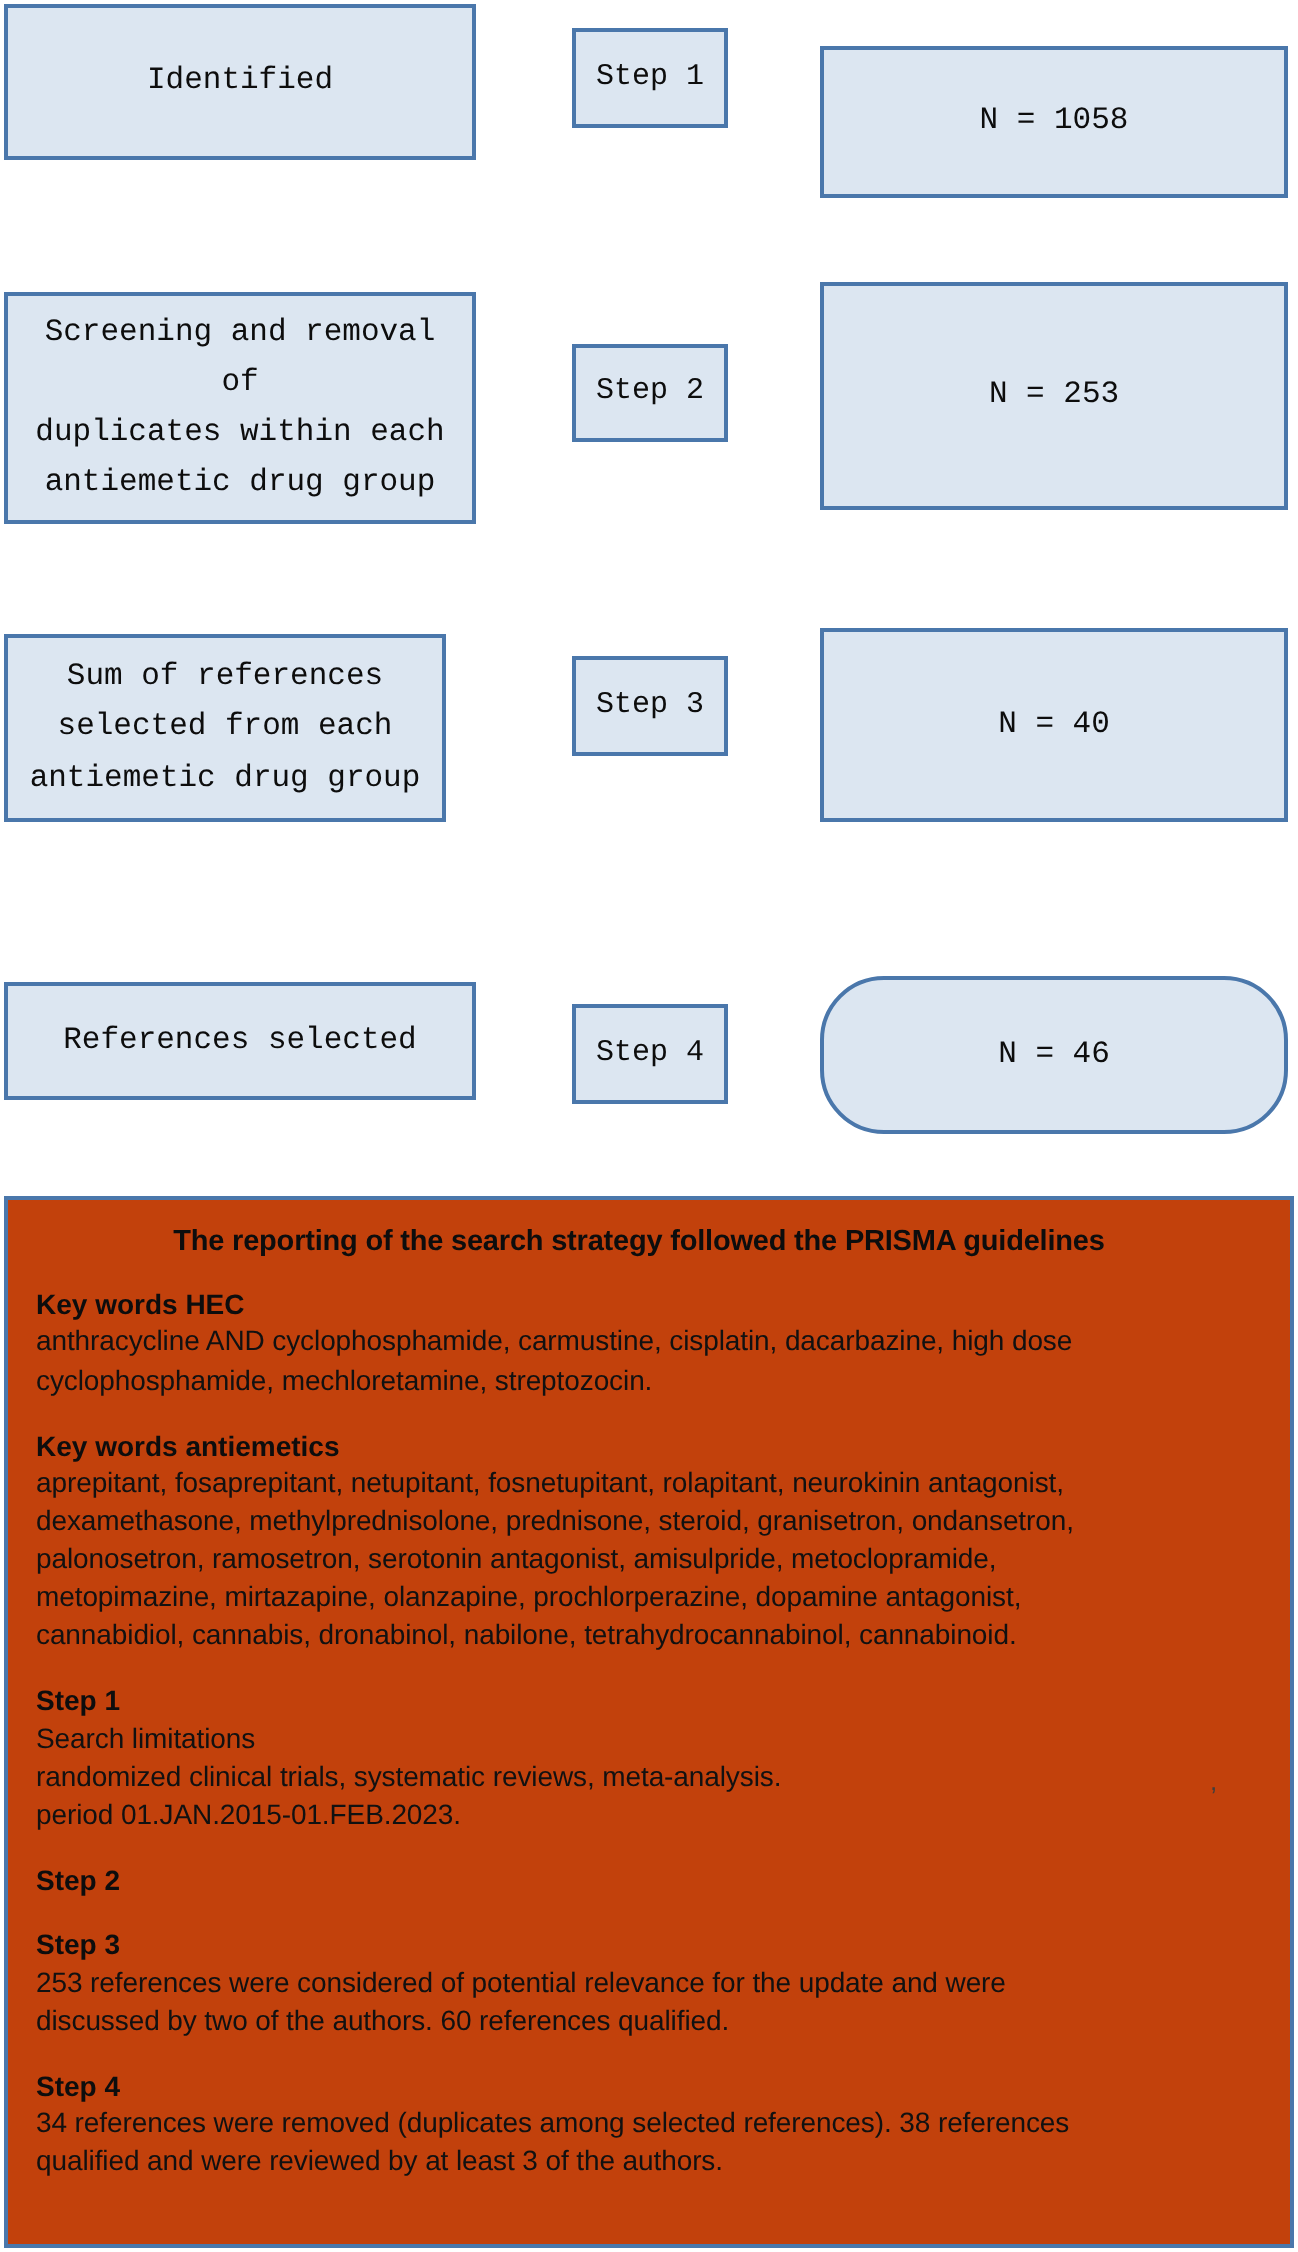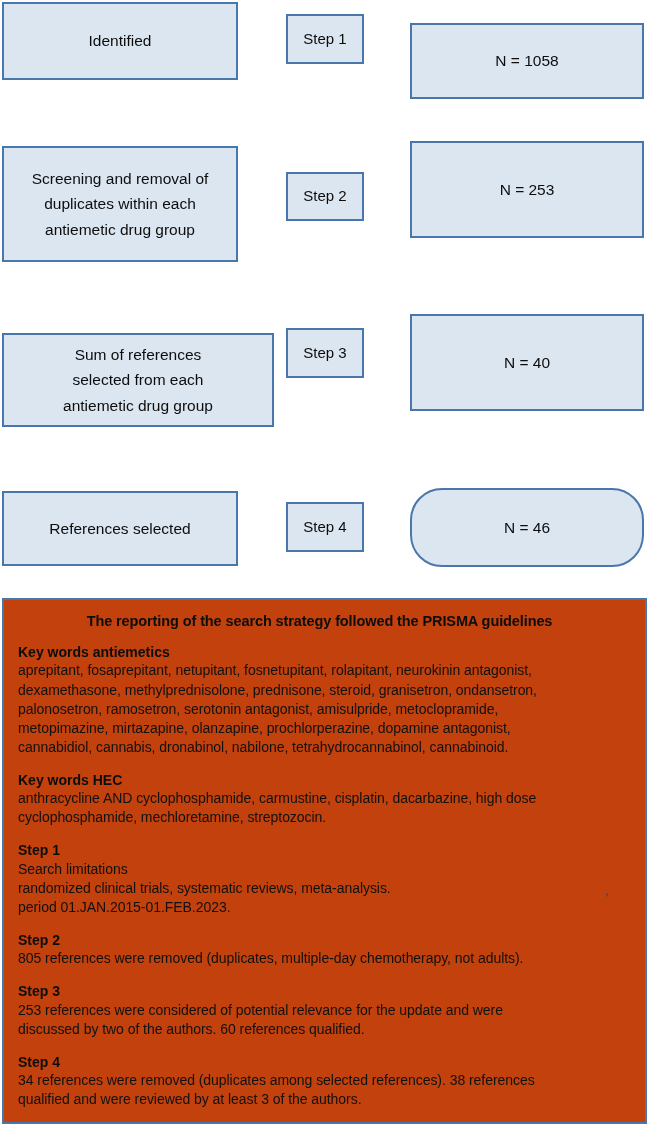--- a/index.html
+++ b/index.html
@@ -19,50 +19,50 @@
   .flow-box {
     position: absolute;
     box-sizing: border-box;
     background: #dce6f1;
     border: 2px solid #4a77ab;
     display: flex;
     align-items: center;
     justify-content: center;
     text-align: center;
     color: #0d0d0d;
-    font-family: Liberation Sans, sans-serif;
+    font-family: Liberation Mono, monospace;
     font-size: 15.5px;
     line-height: 1.62;
   }
   .flow-box.step {
     font-size: 15px;
   }
   .flow-box .box-text {
     display: block;
     padding: 0 8px;
     white-space: pre-line;
   }
 
   
   #box-identified      { left: 2px;   top: 2px;   width: 236px; height: 78px; }
   #box-step1           { left: 286px; top: 14px;  width: 78px;  height: 50px; }
   #box-n1              { left: 410px; top: 2px;   width: 234px; height: 76px; margin-top: 21px; }
 
   
   #box-screening       { left: 2px;   top: 146px; width: 236px; height: 116px; }
   #box-step2           { left: 286px; top: 172px; width: 78px;  height: 49px; }
-  #box-n2              { left: 410px; top: 141px; width: 234px; height: 97px; }
+  #box-n2              { left: 410px; top: 141px; width: 234px; height: 114px; }
 
   
-  #box-sum             { left: 2px;   top: 333px; width: 272px; height: 94px; justify-content: center; }
+  #box-sum             { left: 2px;   top: 317px; width: 221px; height: 94px; justify-content: center; }
   #box-step3           { left: 286px; top: 328px; width: 78px;  height: 50px; }
   #box-n3              { left: 410px; top: 314px; width: 234px; height: 97px; }
 
   
-  #box-selected        { left: 2px;   top: 491px; width: 236px; height: 75px; }
+  #box-selected        { left: 2px;   top: 491px; width: 236px; height: 59px; }
   #box-step4           { left: 286px; top: 502px; width: 78px;  height: 50px; }
   #box-n4              { left: 410px; top: 488px; width: 234px; height: 79px; border-radius: 32px; }
 
   
   #info-panel {
     position: absolute;
     left: 2px;
     top: 598px;
     width: 645px;
     height: 526px;
@@ -149,44 +149,43 @@
   <span class="box-text">Step 4</span>
 </div>
 <div class="flow-box" id="box-n4">
   <span class="box-text">N = 46</span>
 </div>
 
 <div id="info-panel">
   <div id="panel-title">The reporting of the search strategy followed the PRISMA guidelines</div>
 
   <div class="section">
+    <div class="section-head">Key words HEC</div>
+    <div class="section-body">anthracycline AND cyclophosphamide, carmustine, cisplatin, dacarbazine, high dose
+cyclophosphamide, mechloretamine, streptozocin.</div>
+  </div>
+
+  <div class="section">
     <div class="section-head">Key words antiemetics</div>
     <div class="section-body">aprepitant, fosaprepitant, netupitant, fosnetupitant, rolapitant, neurokinin antagonist,
 dexamethasone, methylprednisolone, prednisone, steroid, granisetron, ondansetron,
 palonosetron, ramosetron, serotonin antagonist, amisulpride, metoclopramide,
 metopimazine, mirtazapine, olanzapine, prochlorperazine, dopamine antagonist,
 cannabidiol, cannabis, dronabinol, nabilone, tetrahydrocannabinol, cannabinoid.</div>
-  </div>
-
-  <div class="section">
-    <div class="section-head">Key words HEC</div>
-    <div class="section-body">anthracycline AND cyclophosphamide, carmustine, cisplatin, dacarbazine, high dose
-cyclophosphamide, mechloretamine, streptozocin.</div>
   </div>
 
   <div class="section">
     <div class="section-head">Step 1</div>
     <div class="section-body">Search limitations
 randomized clinical trials, systematic reviews, meta-analysis.
 period 01.JAN.2015-01.FEB.2023.</div>
   </div>
 
   <div class="section">
     <div class="section-head">Step 2</div>
-    <div class="section-body">805 references were removed (duplicates, multiple-day chemotherapy, not adults).</div>
   </div>
 
   <div class="section">
     <div class="section-head">Step 3</div>
     <div class="section-body">253 references were considered of potential relevance for the update and were
 discussed by two of the authors. 60 references qualified.</div>
   </div>
 
   <div class="section">
     <div class="section-head">Step 4</div>

